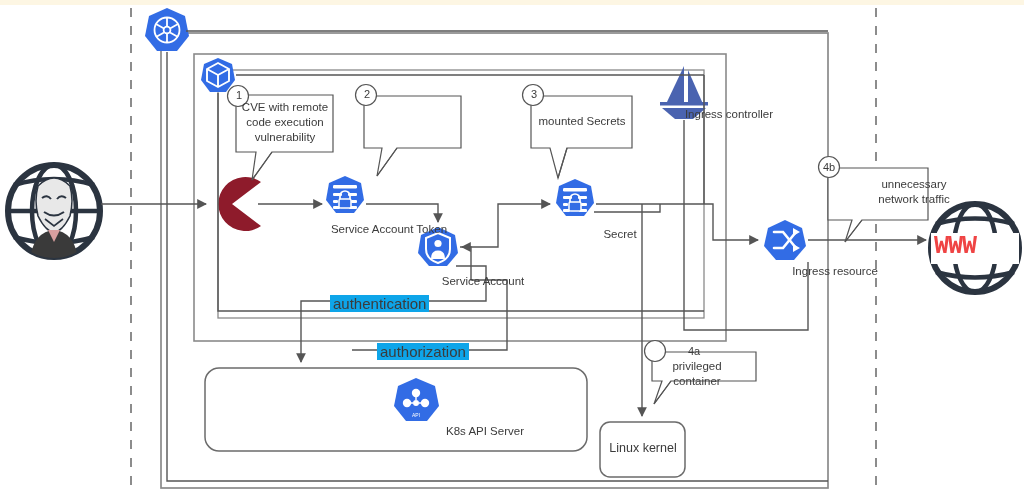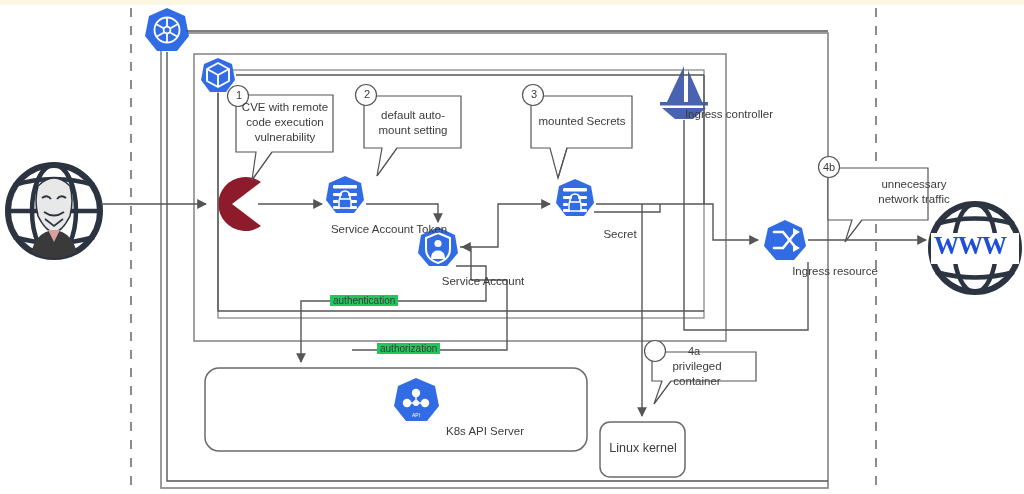--- a/index.html
+++ b/index.html
@@ -48,32 +48,32 @@
     font-family: "Liberation Sans", sans-serif;
     font-size: 11.5px;
     color: #3b3b3b;
     text-align: center;
     white-space: nowrap;
     padding-left: 44px;
   }
   .edgeLabel {
     position: absolute;
     font-family: "Liberation Sans", sans-serif;
-    font-size: 10px;
-    color: #3b3b3b;
-    background: #22c55e;
+    font-size: 15px;
+    color: #3b3b3b;
+    background: #0ea5e9;
     padding: 0 3px;
     white-space: nowrap;
   }
   .wwwText {
     position: absolute;
-    font-family: Liberation Serif, serif;
+    font-family: Liberation Mono, monospace;
     font-weight: bold;
     font-size: 25px;
-    color: #1d4ed8;
+    color: #ef4444;
     letter-spacing: -1px;
     white-space: nowrap;
   }
   .kernelText {
     position: absolute;
     font-family: "Liberation Sans", sans-serif;
     font-size: 12.5px;
     color: #3b3b3b;
     white-space: nowrap;
   }
@@ -303,21 +303,20 @@
 
   <div class="wwwText" style="left:934px; top:232px;">WWW</div>
 
   <div class="badgeNum" style="left:231px; top:89px; width:16px;">1</div>
   <div class="badgeNum" style="left:359px; top:88px; width:16px;">2</div>
   <div class="badgeNum" style="left:526px; top:88px; width:16px;">3</div>
   <div class="badgeNum" style="left:646px; top:345px; width:40px;padding-left:28px;">4a</div>
   <div class="badgeNum" style="left:820px; top:161px; width:18px;">4b</div>
 
   <div class="calloutText" style="left:238px; top:100px; width:94px;">CVE with remote code execution vulnerability</div>
-  <div class="calloutText" style="left:366px; top:108px; width:94px;">default auto-mount setting</div>
   <div class="calloutText" style="left:533px; top:114px; width:98px;">mounted Secrets</div>
   <div class="calloutText" style="left:654px; top:359px; width:86px;">privileged container</div>
   <div class="calloutText" style="left:830px; top:177px; width:96px;margin-left:36px;">unnecessary network traffic</div>
 
   <div class="nodeLabel" style="left:286px; top:223px; width:118px;">Service Account Token</div>
   <div class="nodeLabel" style="left:396px; top:275px; width:86px;">Service Account</div>
   <div class="nodeLabel" style="left:547px; top:228px; width:58px;">Secret</div>
   <div class="nodeLabel" style="left:631px; top:108px; width:108px;">Ingress controller</div>
   <div class="nodeLabel" style="left:728px; top:265px; width:126px;">Ingress resource</div>
   <div class="nodeLabel" style="left:352px; top:425px; width:128px;text-align:right;">K8s API Server</div>

